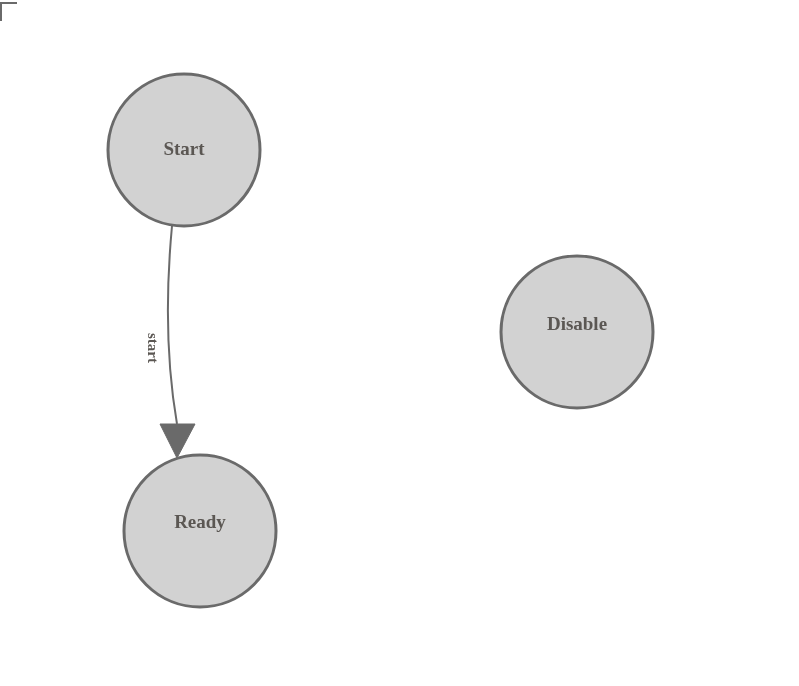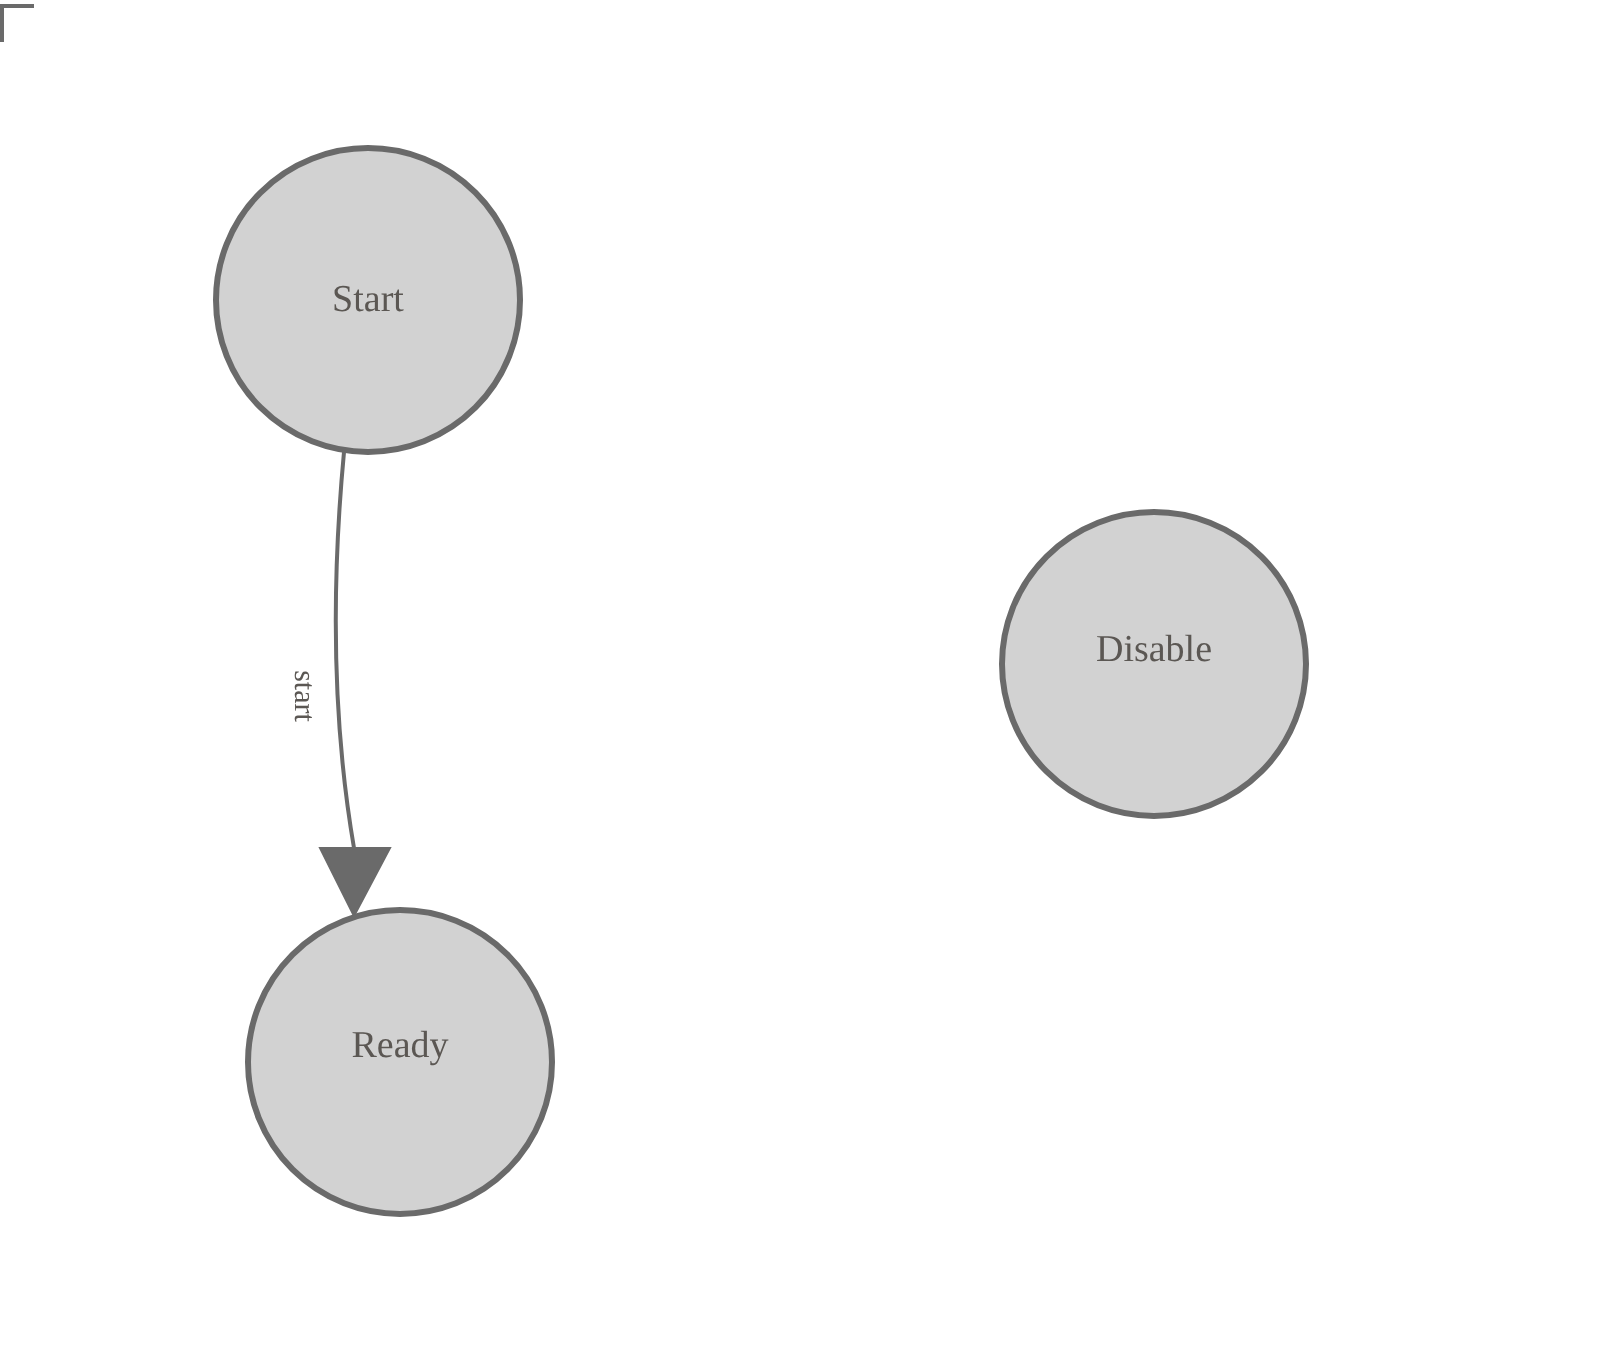--- a/index.html
+++ b/index.html
@@ -9,20 +9,21 @@
   }
   body {
     font-family: "Liberation Serif", "DejaVu Serif", serif;
   }
   #canvas {
     position: relative;
     width: 655px;
     height: 686px;
     background: #ffffff;
     overflow: hidden;
+    font-weight: bold;
   }
   #diagram-svg {
     position: absolute;
     left: 0;
     top: 0;
     width: 799px;
     height: 686px;
   }
   .node-circle {
     fill: #d2d2d2;

